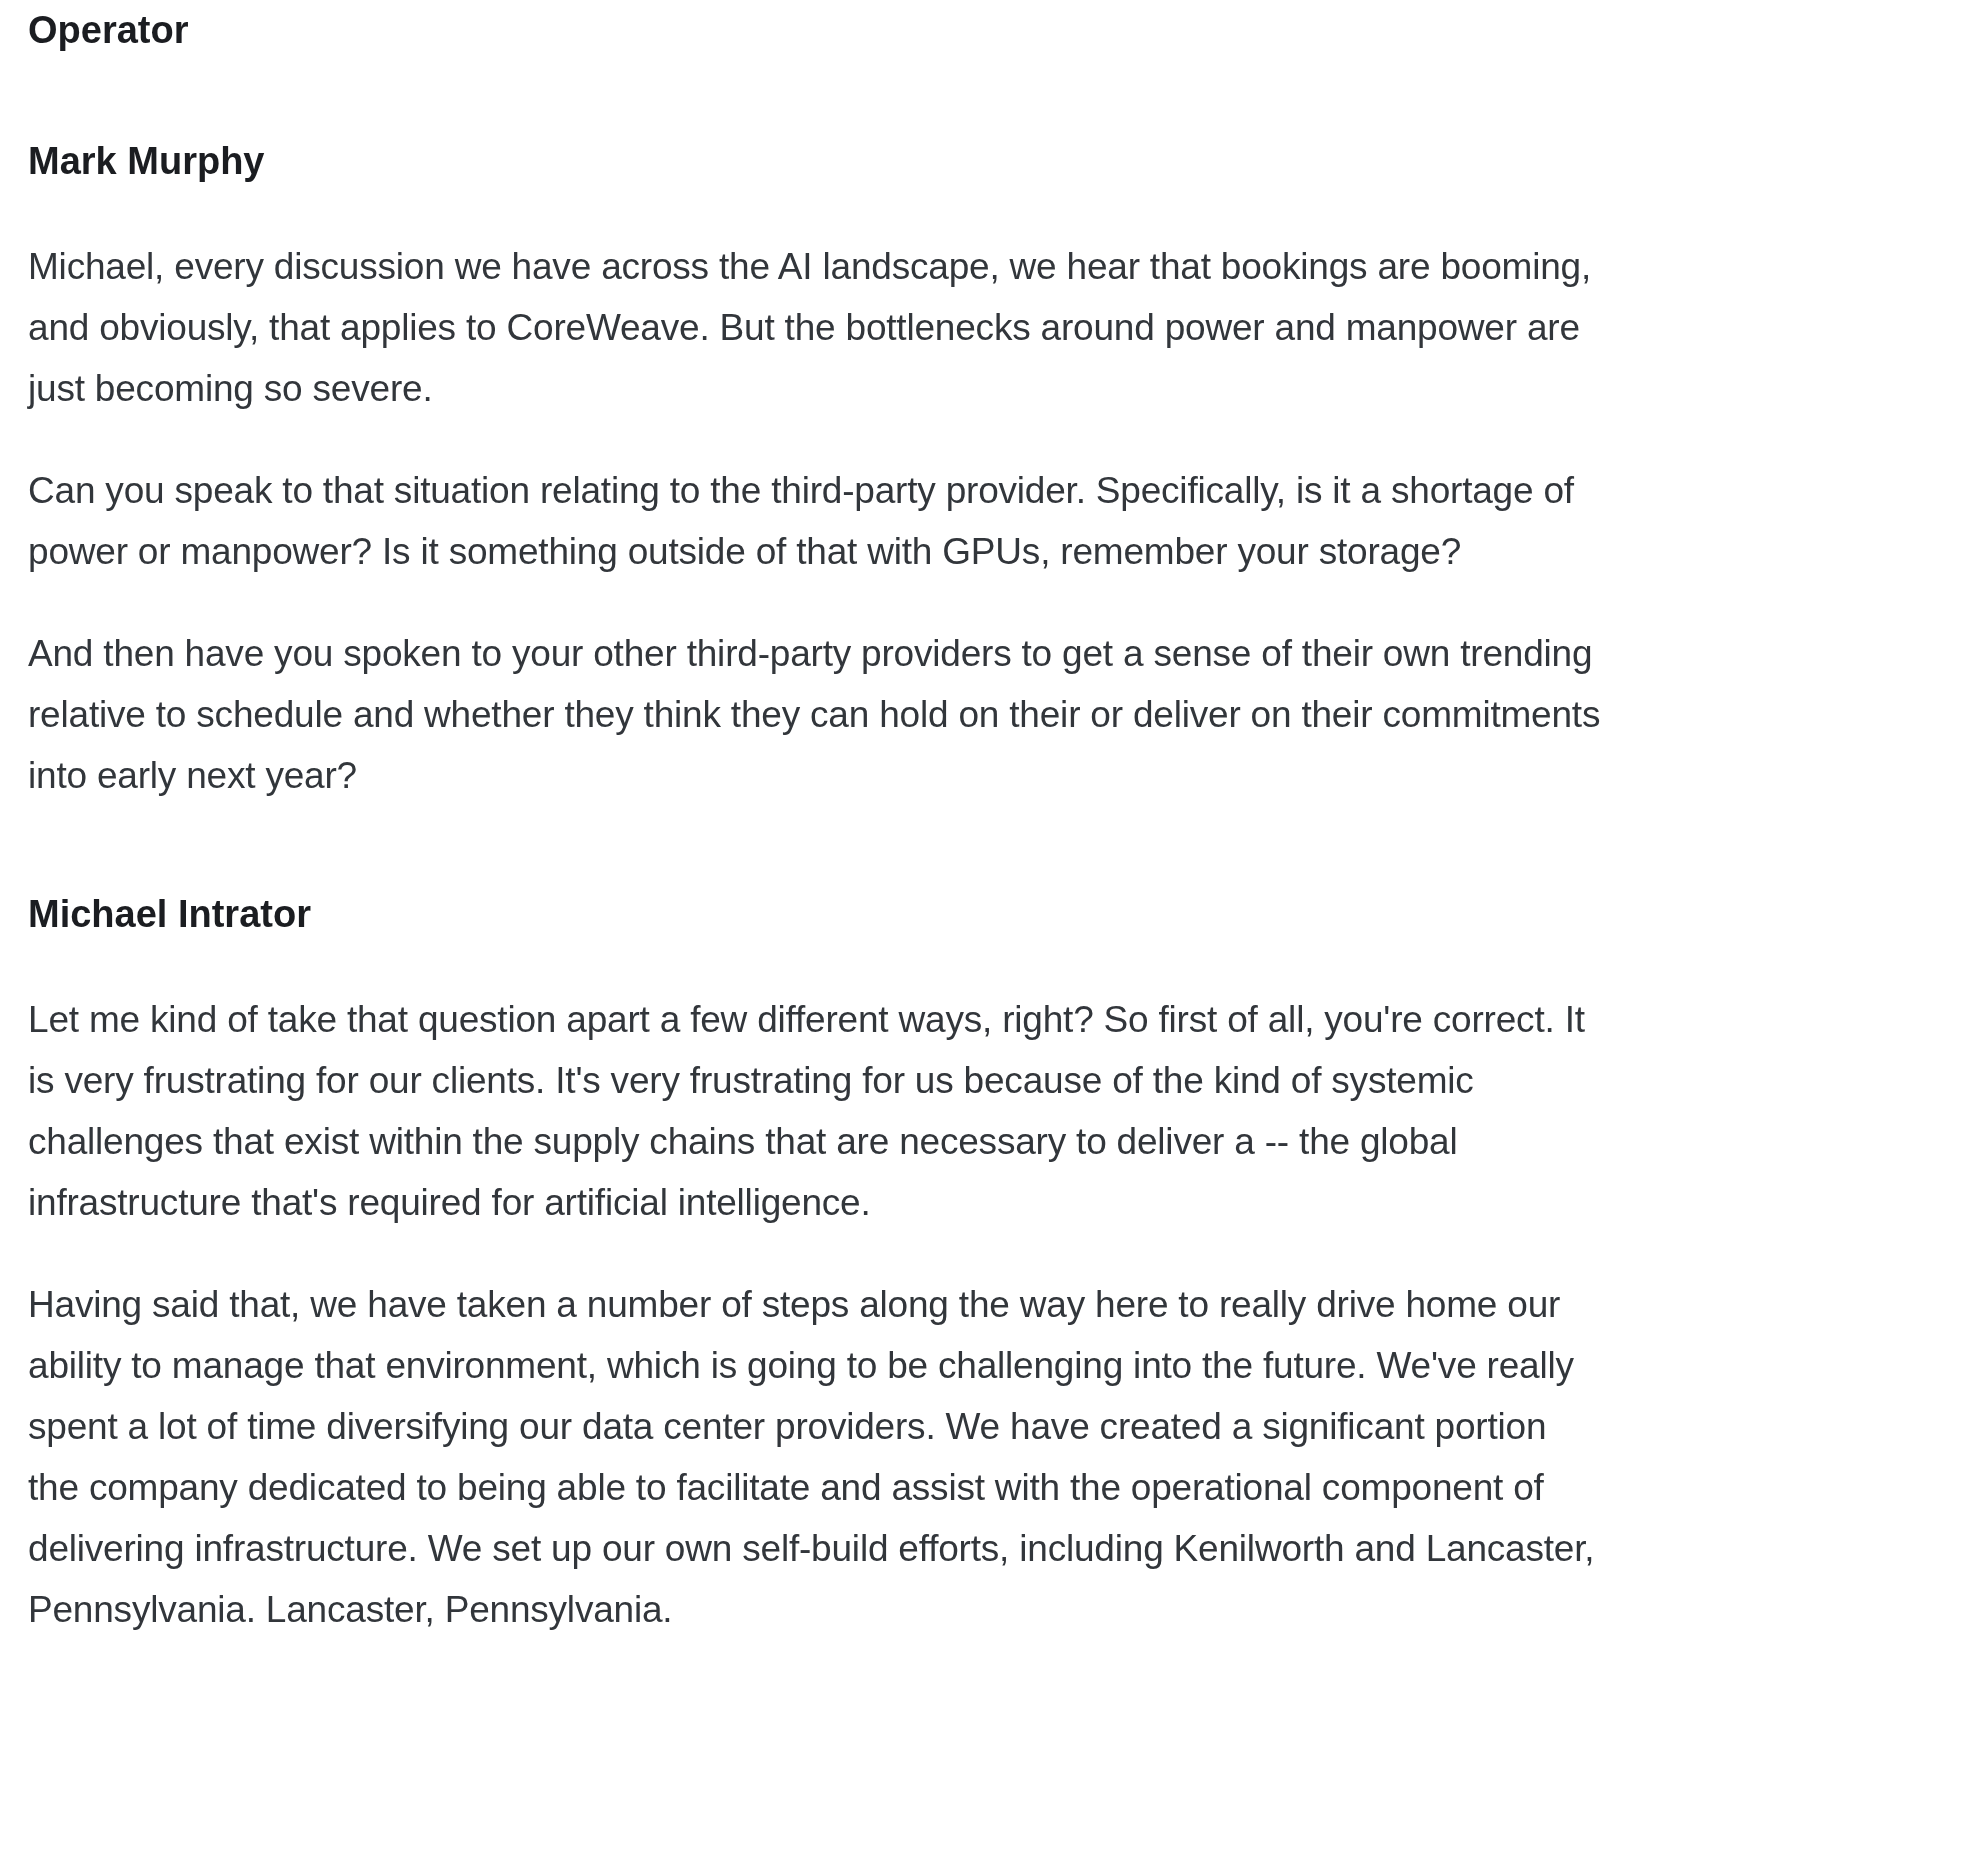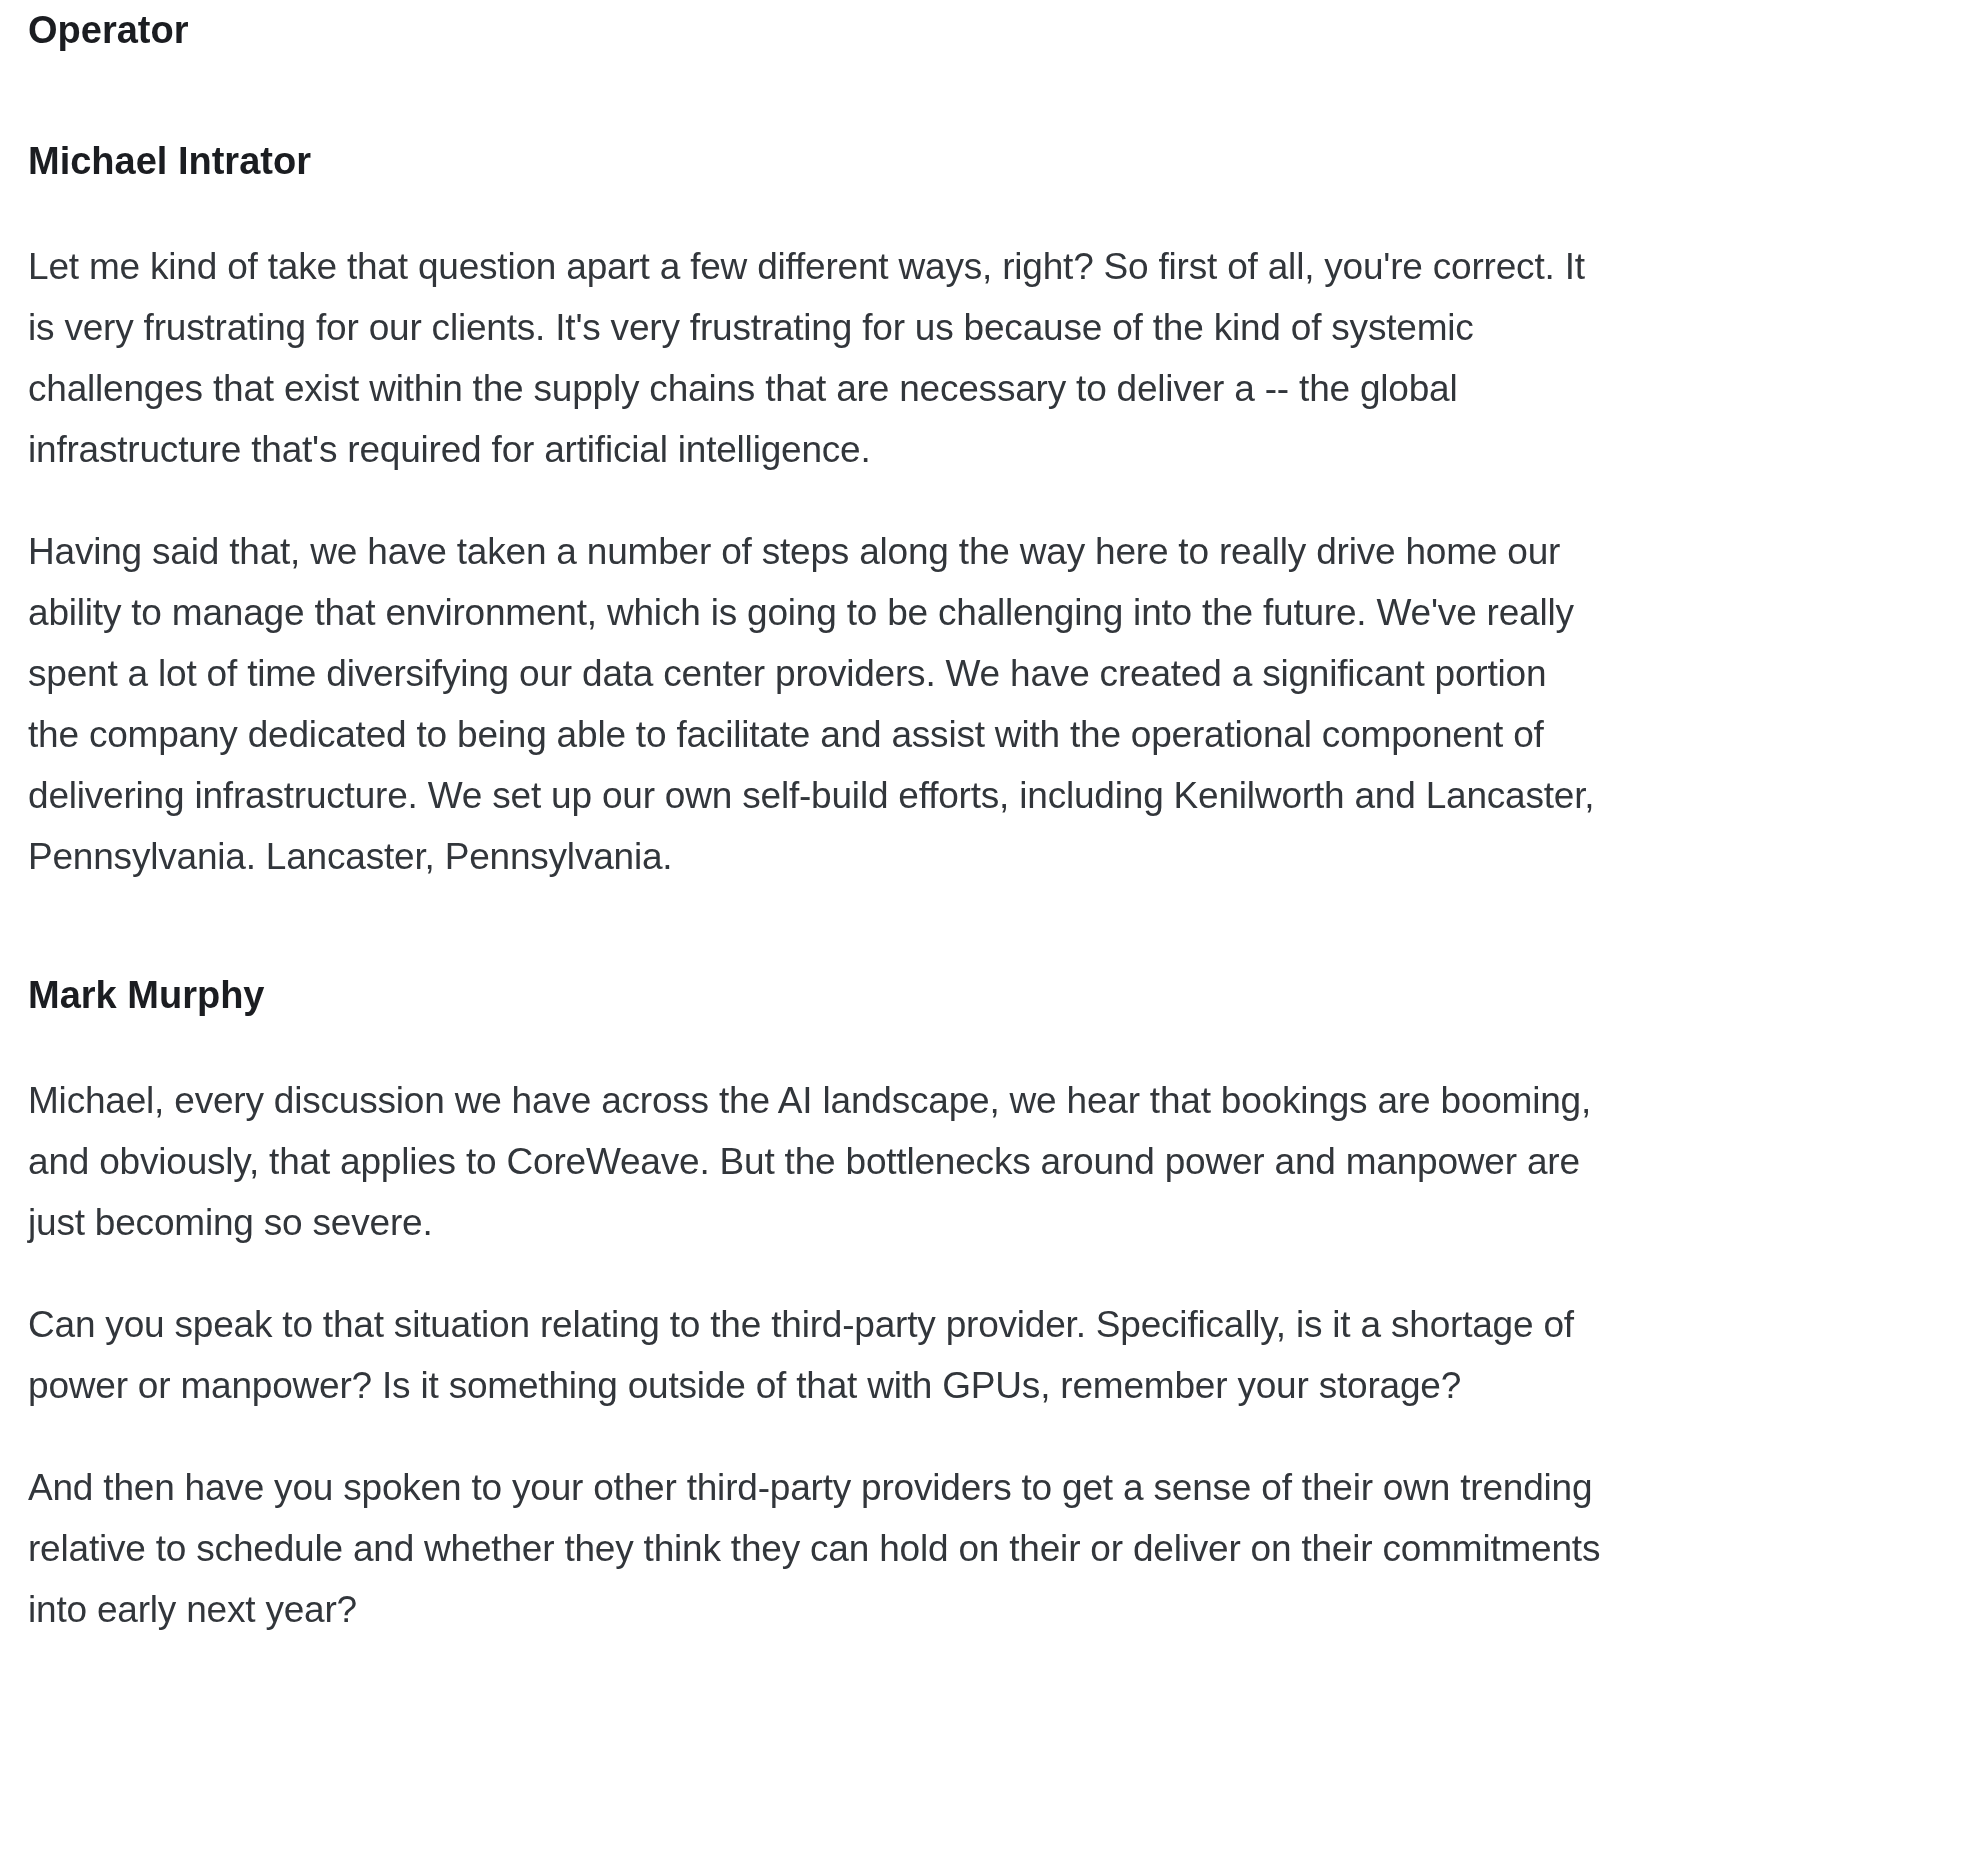--- a/index.html
+++ b/index.html
@@ -42,39 +42,39 @@
 </head>
 <body>
 
 <main class="page">
   <div id="sections">
   <section class="speaker-block">
     <h2 class="speaker">Operator</h2>
       </section>
 
   <section class="speaker-block">
+    <h2 class="speaker">Mark Murphy</h2>
+  <p class="para">Michael, every discussion we have across the AI landscape, we hear that bookings are booming,
+and obviously, that applies to CoreWeave. But the bottlenecks around power and manpower are
+just becoming so severe.</p>
+        <p class="para">Can you speak to that situation relating to the third-party provider. Specifically, is it a shortage of
+power or manpower? Is it something outside of that with GPUs, remember your storage?</p>
+        <p class="para">And then have you spoken to your other third-party providers to get a sense of their own trending
+relative to schedule and whether they think they can hold on their or deliver on their commitments
+into early next year?</p>
+      </section>
+
+  <section class="speaker-block">
     <h2 class="speaker">Michael Intrator</h2>
   <p class="para">Let me kind of take that question apart a few different ways, right? So first of all, you're correct. It
 is very frustrating for our clients. It's very frustrating for us because of the kind of systemic
 challenges that exist within the supply chains that are necessary to deliver a -- the global
 infrastructure that's required for artificial intelligence.</p>
         <p class="para">Having said that, we have taken a number of steps along the way here to really drive home our
 ability to manage that environment, which is going to be challenging into the future. We've really
 spent a lot of time diversifying our data center providers. We have created a significant portion
 the company dedicated to being able to facilitate and assist with the operational component of
 delivering infrastructure. We set up our own self-build efforts, including Kenilworth and Lancaster,
 Pennsylvania. Lancaster, Pennsylvania.</p>
       </section>
-
-  <section class="speaker-block">
-    <h2 class="speaker">Mark Murphy</h2>
-  <p class="para">Michael, every discussion we have across the AI landscape, we hear that bookings are booming,
-and obviously, that applies to CoreWeave. But the bottlenecks around power and manpower are
-just becoming so severe.</p>
-        <p class="para">Can you speak to that situation relating to the third-party provider. Specifically, is it a shortage of
-power or manpower? Is it something outside of that with GPUs, remember your storage?</p>
-        <p class="para">And then have you spoken to your other third-party providers to get a sense of their own trending
-relative to schedule and whether they think they can hold on their or deliver on their commitments
-into early next year?</p>
-      </section>
 </div>
 </main>
 
 
 </body></html>

